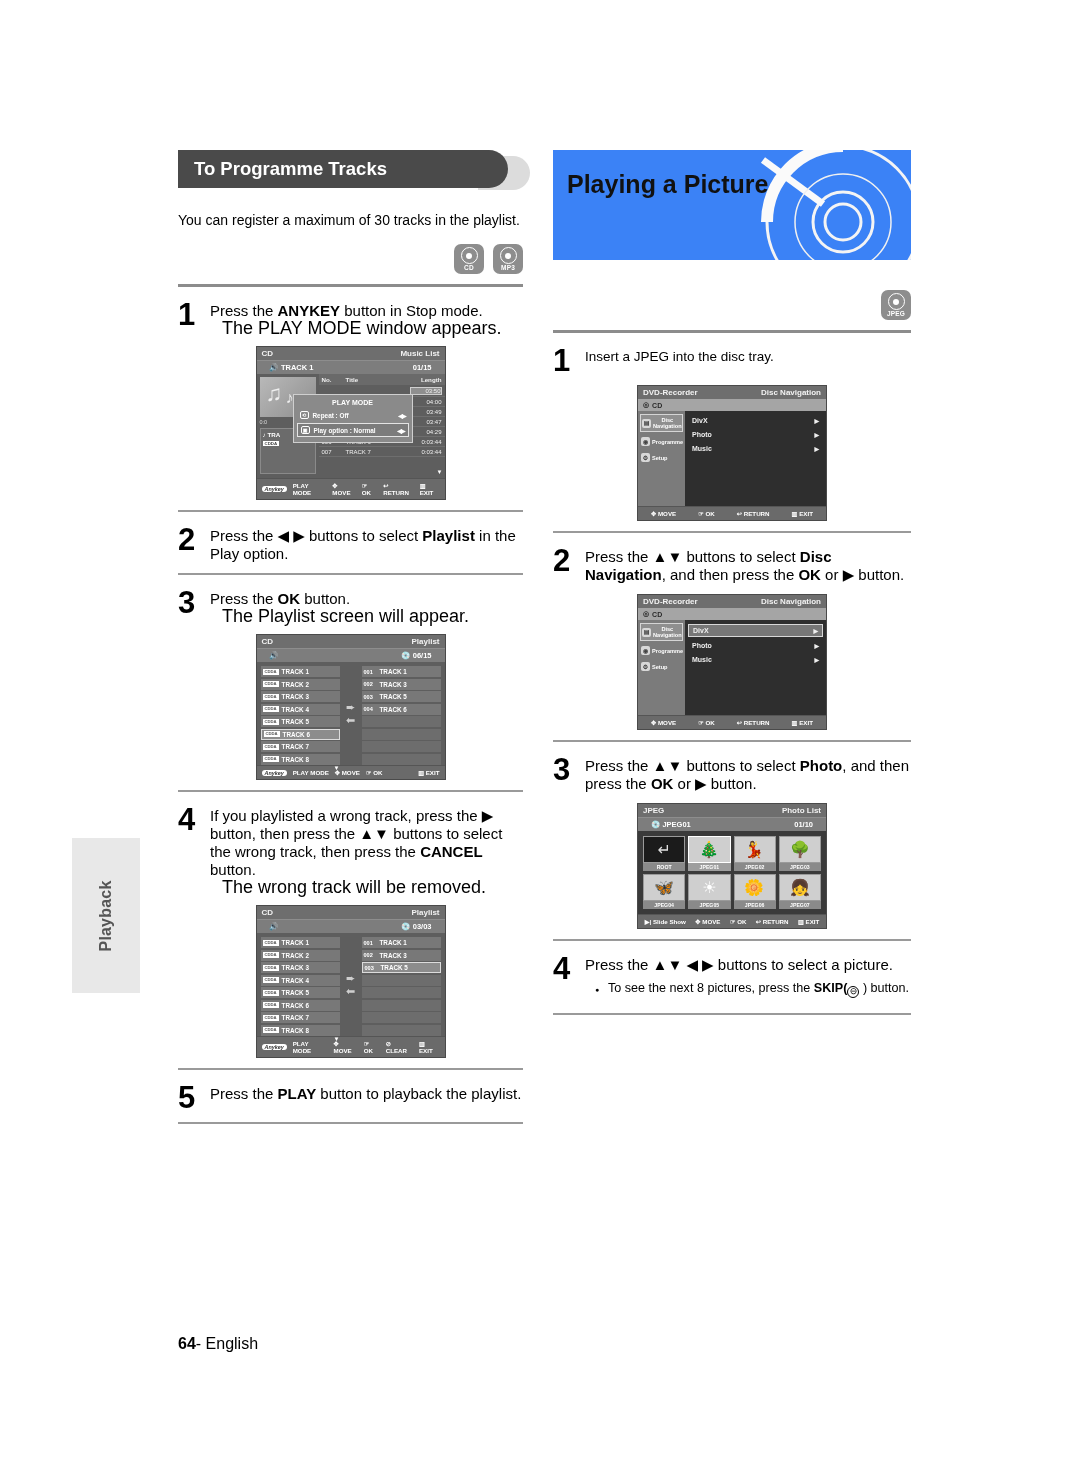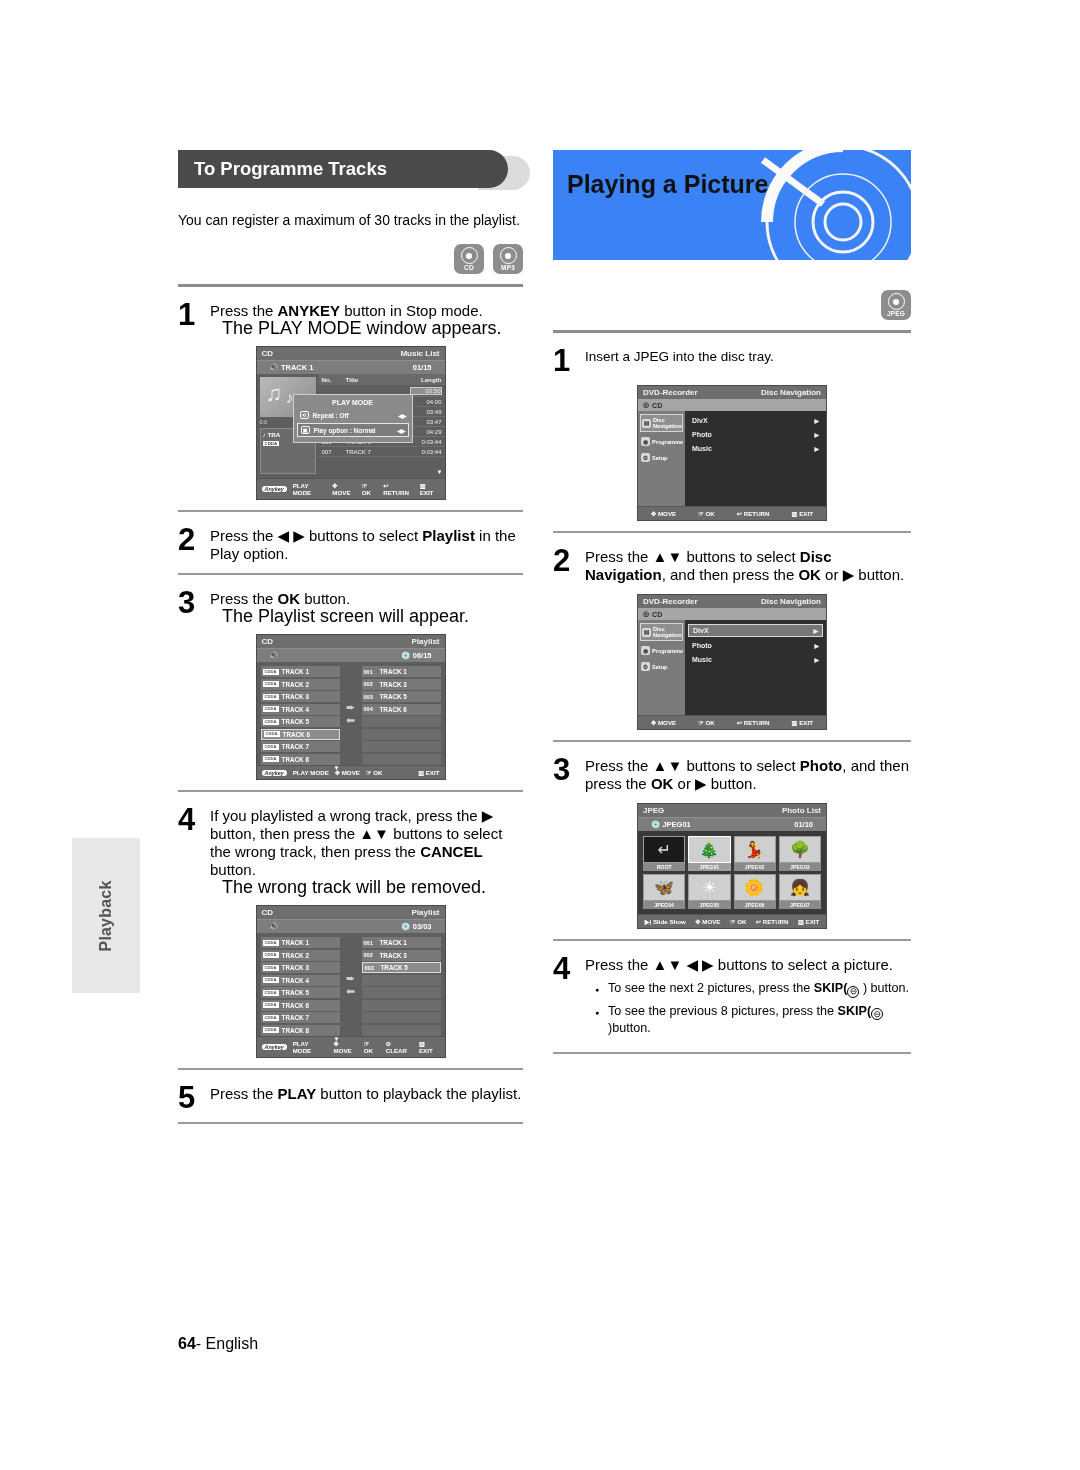--- a/index.html
+++ b/index.html
@@ -210,21 +210,21 @@
   .pl-item .idx { width:13px; font-size:5.6px; }
   .pl-item.empty { background:#6d6d6d; }
   .pl-mid {
     width: 16px; display:flex; flex-direction:column; align-items:center;
     justify-content:center; gap:3px;
   }
   .pl-mid .arw { font-size:11px; color:#cfcfcf; line-height:10px; }
   .pl-down { text-align:right; font-size:6px; line-height:5px; }
 
   
-  .nav { width: 190px; }
+  .nav { width: 190px; text-align: center; }
   .nav-disc {
     background:#a5a5a5; color:#2b2b2b; font-size:7px; font-weight:bold;
     padding:2px 5px; display:flex; align-items:center; gap:3px;
   }
   .nav-body { display:flex; height:95px; }
   .nav-side { width:47px; background:#7b7b7b; padding:3px 2px; }
   .nav-side .ni {
     display:flex; align-items:center; gap:2px; font-size:5.6px; font-weight:bold;
     padding:2px 1px; margin-bottom:3px; color:#fff; line-height:6px;
   }
@@ -838,22 +838,21 @@
       </div>
     </div>
 
     <div class="rule thin"></div>
 
     <div class="step">
       <div class="num">4</div>
       <div class="body">
         <div class="main">Press the ▲▼ ◀ ▶ buttons to select a picture.</div>
         <ul class="bullets">
-          <li><span>To see the next 2 pictures, press the </span><b>SKIP(</b><span class="skipbtn">⊖</span><span> ) button.</span></li>
-          <li><span>To see the previous 8 pictures, press the </span><b>SKIP(</b><span class="skipbtn">⊖</span><span> )button.</span></li>
+          <li><span>To see the next 8 pictures, press the </span><b>SKIP(</b><span class="skipbtn">⊖</span><span> ) button.</span></li>
         </ul>
       </div>
     </div>
 
     <div class="rule thin"></div>
   </div>
 
   <div class="footer">
     <b>64</b><span>- English</span>
   </div>

